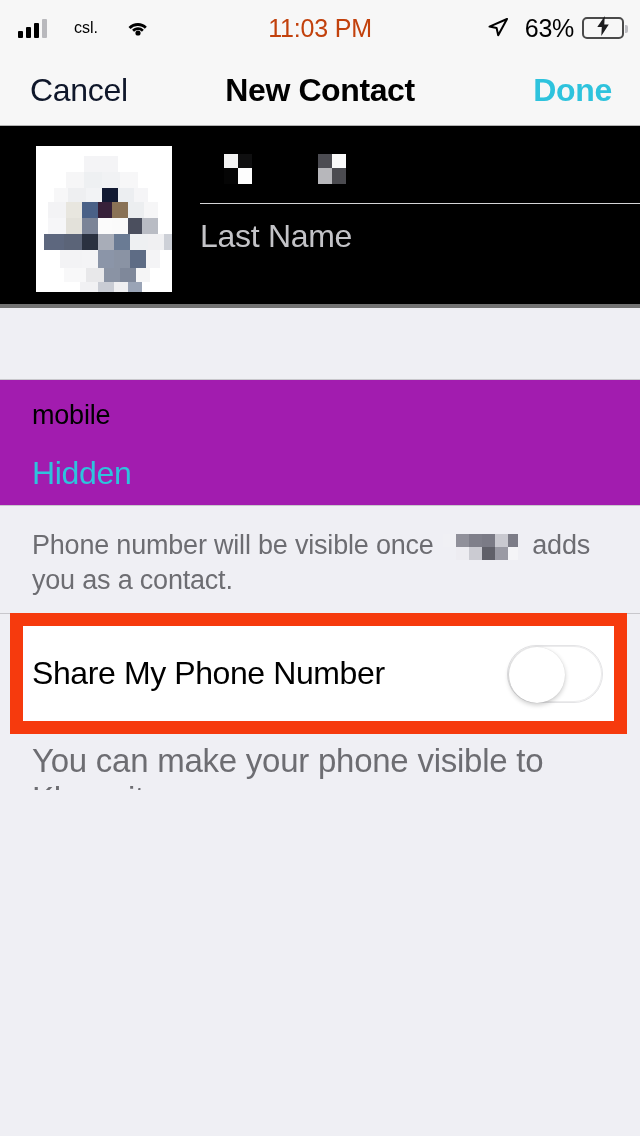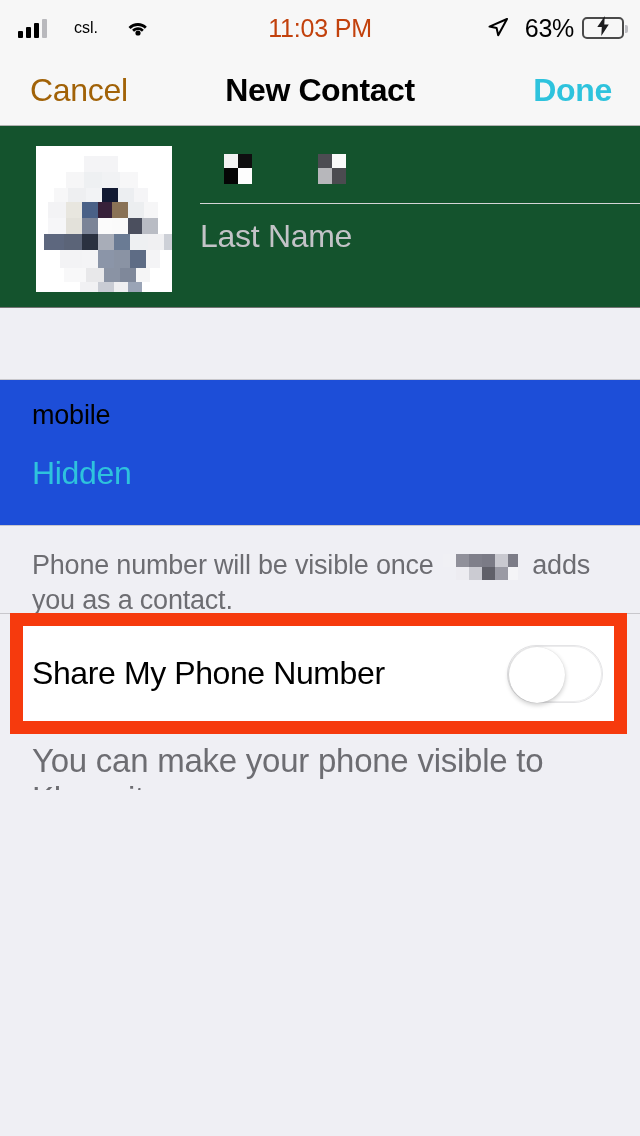--- a/index.html
+++ b/index.html
@@ -55,37 +55,37 @@
   
   .navbar{
     height:70px;
     background:#f7f7f7;
     border-bottom:1px solid #b2b2b2;
     display:flex; align-items:center;
     position:relative;
   }
   .nav-cancel{
     position:absolute; left:30px;
-    font-size:32px; color:#a16207; font-weight:400; letter-spacing:-0.3px;
+    font-size:32px; color:#0f172a; font-weight:400; letter-spacing:-0.3px;
   }
   .nav-title{
     width:100%; text-align:center;
     font-size:32px; font-weight:700; color:#000; letter-spacing:-0.4px;
   }
   .nav-done{
     position:absolute; right:28px;
     font-size:32px; color:#2ec3dd; font-weight:700; letter-spacing:-0.3px;
   }
 
   
   .name-card{
-    background:#14532d;
+    background:#000000;
     height:182px;
     position:relative;
-    border-bottom:1px solid #737373;
+    border-bottom:4px solid #737373;
     padding-left:36px;
   }
 
   .avatar{
     position:absolute; left:36px; top:20px;
     width:136px; height:146px;
     overflow:hidden;
   }
   .avatar svg{ display:block; }
 
@@ -108,22 +108,22 @@
 
   
   .gap-section{
     height:72px;
     background:#efeff4;
     border-bottom:1px solid #c8c7cc;
   }
 
   
   .phone-card{
-    background:#1d4ed8;
-    height:146px;
+    background:#a21caf;
+    height:126px;
     border-bottom:1px solid #c8c7cc;
     padding:22px 0 0 32px;
   }
   .phone-label{
     font-size:27px; color:#000; letter-spacing:-0.2px; line-height:1.0;
   }
   .phone-value{
     font-size:32px; color:#2ec3dd; letter-spacing:-0.3px; margin-top:28px; line-height:1.0;
   }
 

